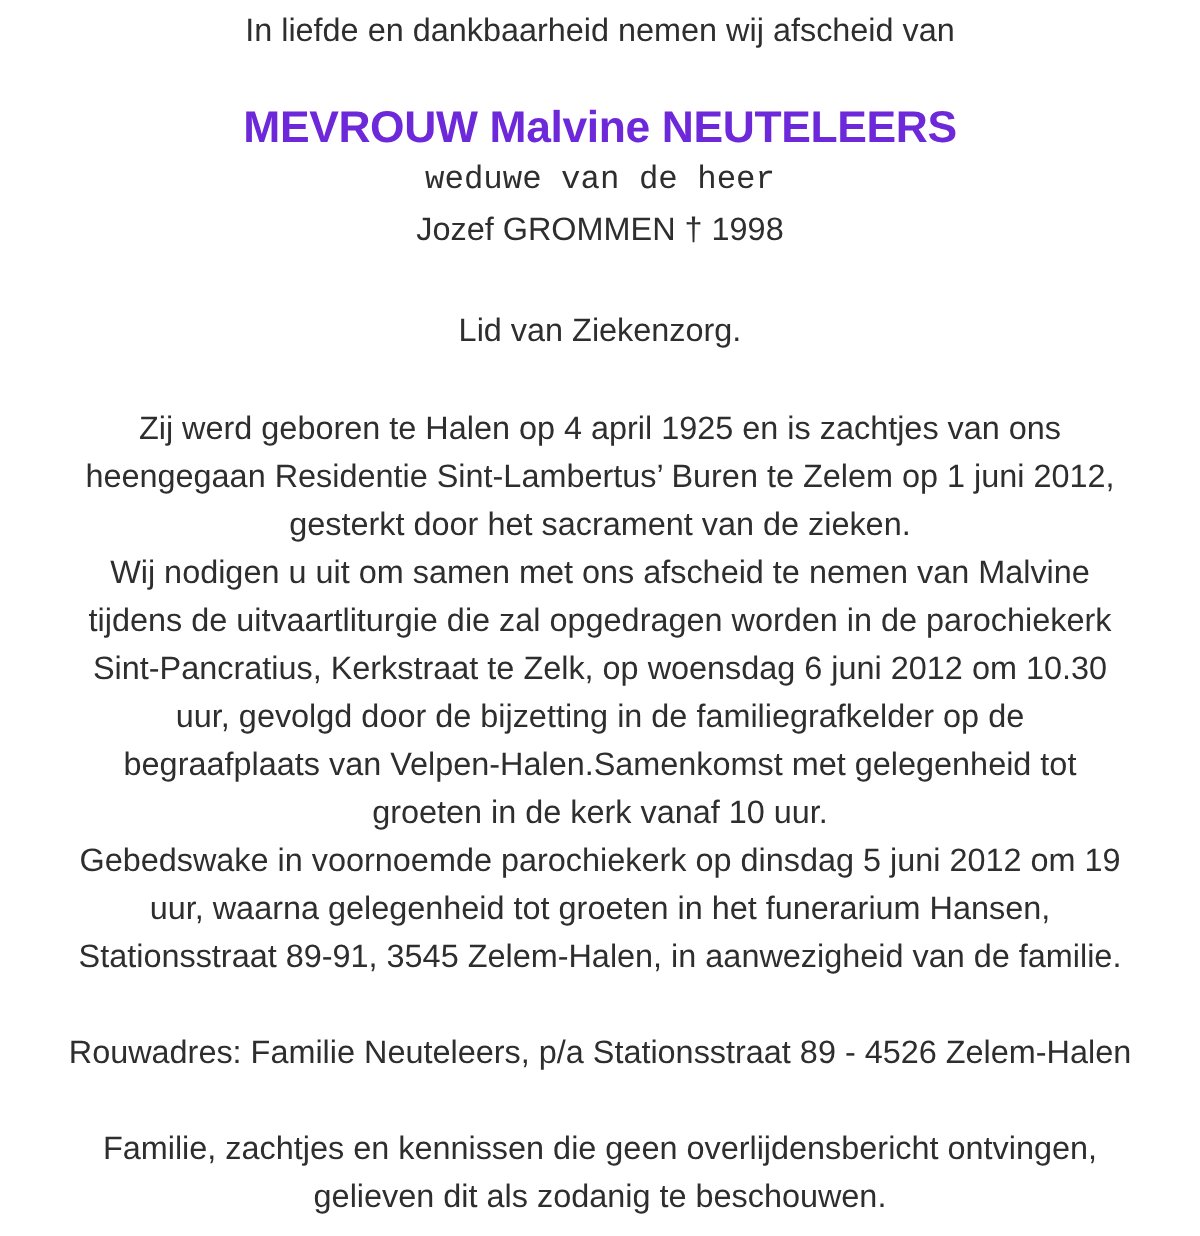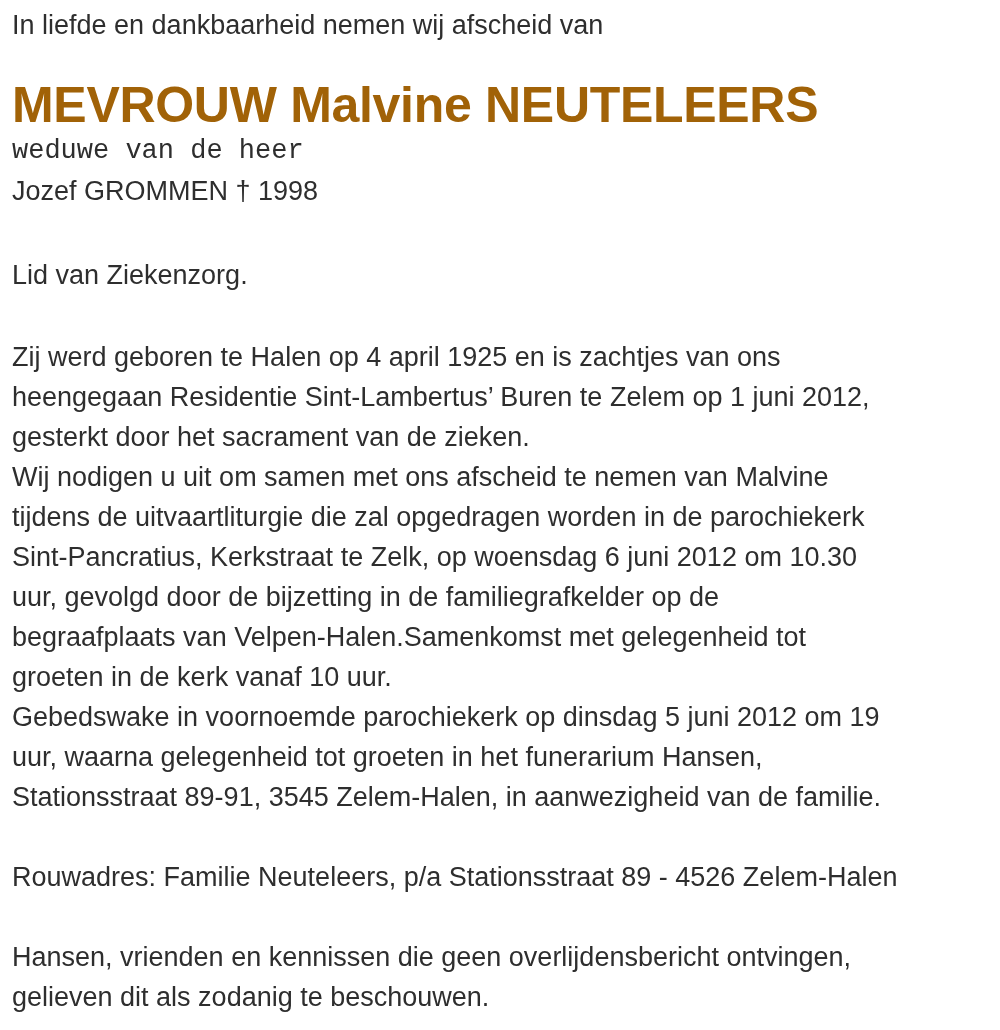--- a/index.html
+++ b/index.html
@@ -11,35 +11,36 @@
     width: 1000px;
     height: 1030px;
     overflow: hidden;
     font-family: "Liberation Sans", "DejaVu Sans", sans-serif;
     color: #2e2e2e;
   }
   .doc {
     padding: 5px 12px 0 12px;
     font-size: 27px;
     line-height: 40px;
+    text-align: center;
   }
   .doc p {
     margin: 0;
     white-space: pre-line; 
   }
   .intro {
     margin: 0;
   }
   .deceased-name {
-    font-size: 50px;
+    font-size: 37px;
     line-height: 49px;
     font-weight: 700;
     margin: 36px 0 0 0;
     letter-spacing: -0.3px;
-    color: #a16207;
+    color: #6d28d9;
     white-space: pre-line;
   }
   .relation { margin-top: 1px !important; font-family: Liberation Mono, monospace; }
   .spouse   { margin-top: 0 !important; }
   .membership { margin-top: 44px !important; }
   .body-text  { margin-top: 42px !important; }
   .mourning-address { margin-top: 40px !important; }
   .closing    { margin-top: 40px !important; }
 </style>
 </head>
@@ -65,16 +66,16 @@
 Sint-Pancratius, Kerkstraat te Zelk, op woensdag 6 juni 2012 om 10.30
 uur, gevolgd door de bijzetting in de familiegrafkelder op de
 begraafplaats van Velpen-Halen.Samenkomst met gelegenheid tot
 groeten in de kerk vanaf 10 uur.
 Gebedswake in voornoemde parochiekerk op dinsdag 5 juni 2012 om 19
 uur, waarna gelegenheid tot groeten in het funerarium Hansen,
 Stationsstraat 89-91, 3545 Zelem-Halen, in aanwezigheid van de familie.</p>
 
   <p class="mourning-address">Rouwadres: Familie Neuteleers, p/a Stationsstraat 89 - 4526 Zelem-Halen</p>
 
-  <p class="closing">Hansen, vrienden en kennissen die geen overlijdensbericht ontvingen,
+  <p class="closing">Familie, zachtjes en kennissen die geen overlijdensbericht ontvingen,
 gelieven dit als zodanig te beschouwen.</p>
 
 </main>
 
 </body></html>

